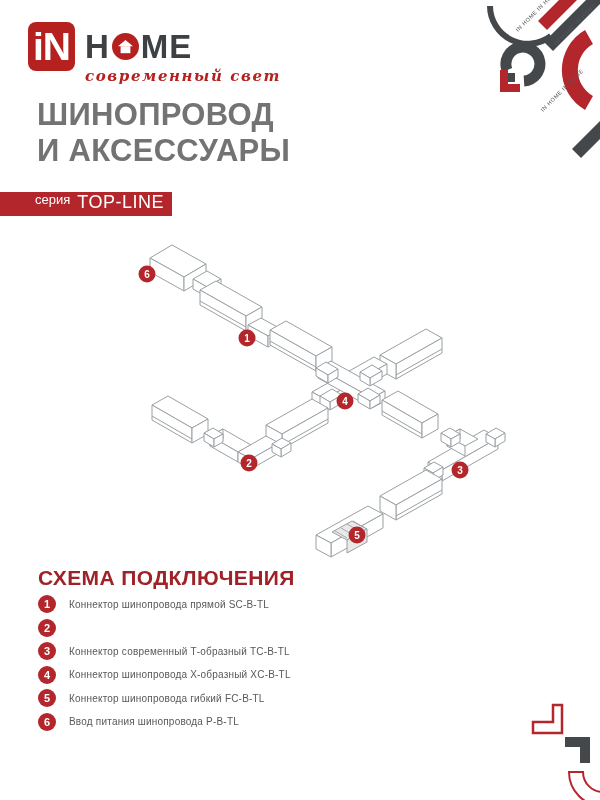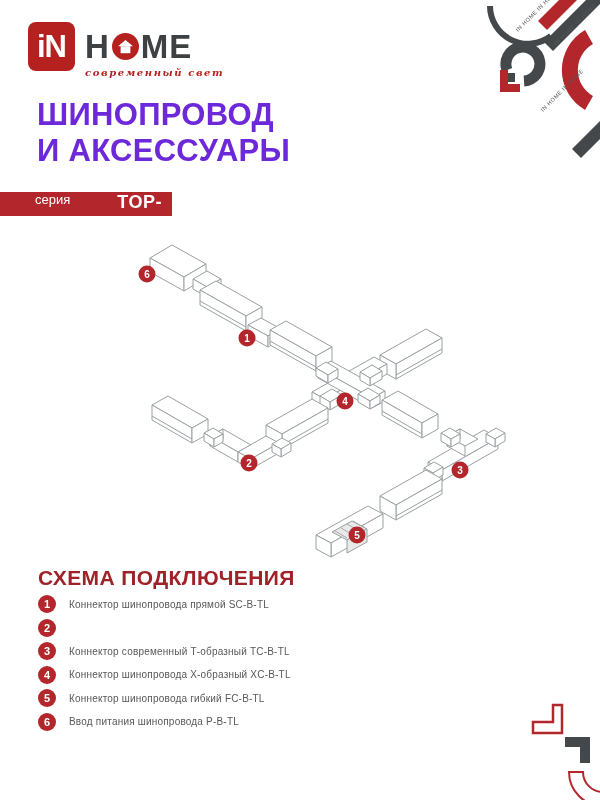--- a/index.html
+++ b/index.html
@@ -1,31 +1,31 @@
 <!DOCTYPE html>
 <html><head>
 <meta charset="utf-8">
 <style>
   html,body{margin:0;padding:0;}
   body{width:600px;height:800px;background:#ffffff;font-family:"Liberation Sans",sans-serif;position:relative;overflow:hidden;}
   .page{position:absolute;inset:0;background:#fff;}
 
   
   .logo{position:absolute;left:28px;top:22px;display:flex;align-items:flex-start;gap:10px;}
-  .logo-square{width:47px;height:49px;background:#b5211e;border-radius:8px;color:#fff;display:flex;align-items:center;justify-content:center;font-weight:bold;font-size:31px;letter-spacing:-1px;}
+  .logo-square{width:47px;height:49px;background:#b5211e;border-radius:8px;color:#fff;display:flex;align-items:center;justify-content:center;font-weight:bold;font-size:39px;letter-spacing:-1px;}
   .logo-right{padding-top:8px;}
   .logo-word{display:flex;align-items:center;color:#3e4144;font-weight:bold;font-size:33px;line-height:1;letter-spacing:1px;}
   .logo-o{width:27px;height:27px;background:#b5211e;border-radius:50%;display:inline-flex;align-items:center;justify-content:center;margin:0 2px;}
-  .logo-tagline{color:#b5211e;font-family:"DejaVu Serif",serif;font-style:italic;font-weight:bold;font-size:10px;letter-spacing:1.6px;margin-top:4px;white-space:nowrap;}
-
-  
-  .title{position:absolute;left:37px;top:97px;font-size:31px;font-weight:800;color:#6d28d9;line-height:36px;letter-spacing:.3px;}
+  .logo-tagline{color:#b5211e;font-family:"DejaVu Serif",serif;font-style:italic;font-weight:bold;font-size:15px;letter-spacing:1.6px;margin-top:4px;white-space:nowrap;}
+
+  
+  .title{position:absolute;left:37px;top:97px;font-size:31px;font-weight:800;color:#737373;line-height:36px;letter-spacing:.3px;}
   .series{position:absolute;left:0;top:192px;height:24px;width:172px;background:#b3272c;color:#fff;display:flex;align-items:flex-start;padding-left:35px;box-sizing:border-box;gap:7px;}
   .series-label{font-size:13px;}
-  .series-name{font-size:18px;font-weight:700;letter-spacing:.5px;margin-left:40px;}
+  .series-name{font-size:18px;font-weight:400;letter-spacing:.5px;}
 
   
   .diagram{position:absolute;left:0;top:235px;}
   .f{fill:#fff;stroke:#9aa0a3;stroke-width:1;stroke-linejoin:round;}
   .d{stroke:#9aa0a3;stroke-width:1;}
   .rib{stroke:#a8a8a8;stroke-width:1;}
   .mid{fill:#e9e9e9;stroke:#9aa0a3;stroke-width:1;}
   .badge-c{fill:#b3272c;}
   .badge-t{fill:#fff;font-size:10px;font-weight:bold;text-anchor:middle;font-family:"Liberation Sans",sans-serif;}
 

